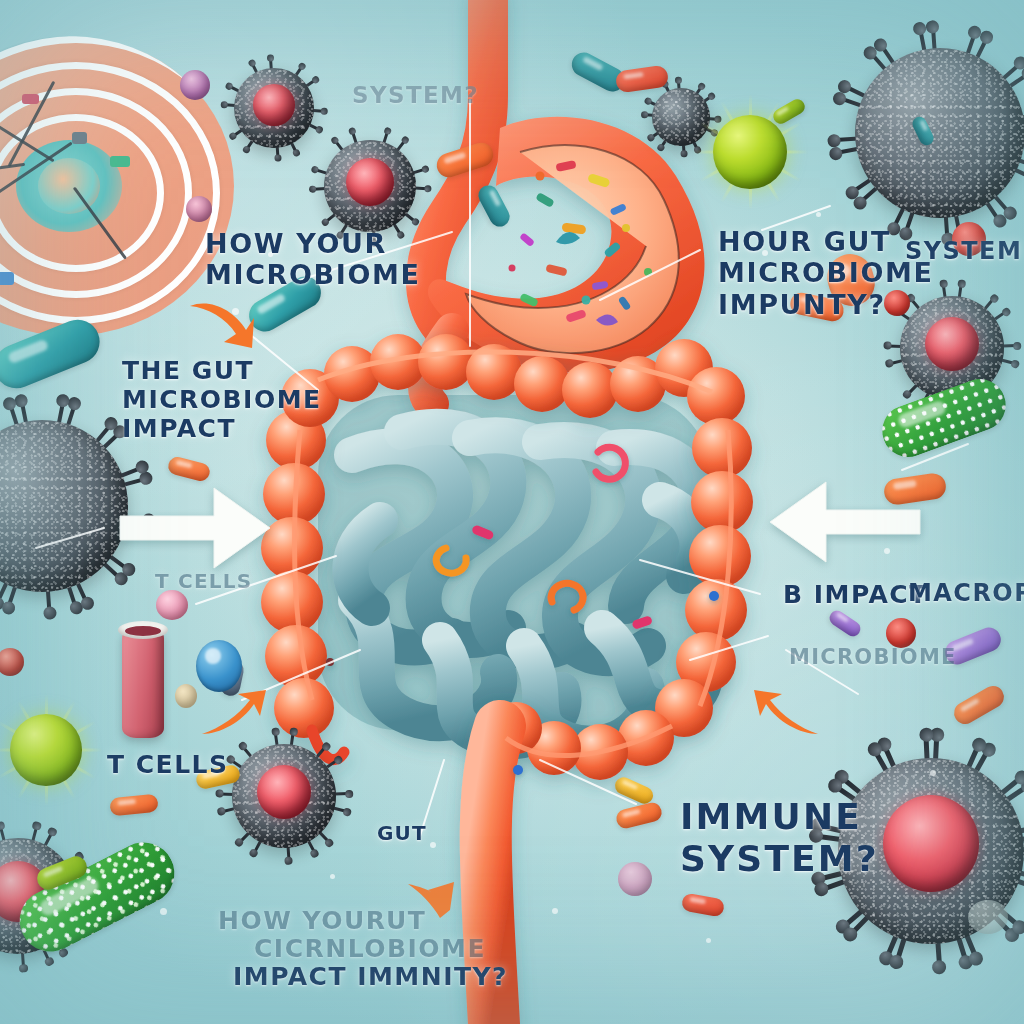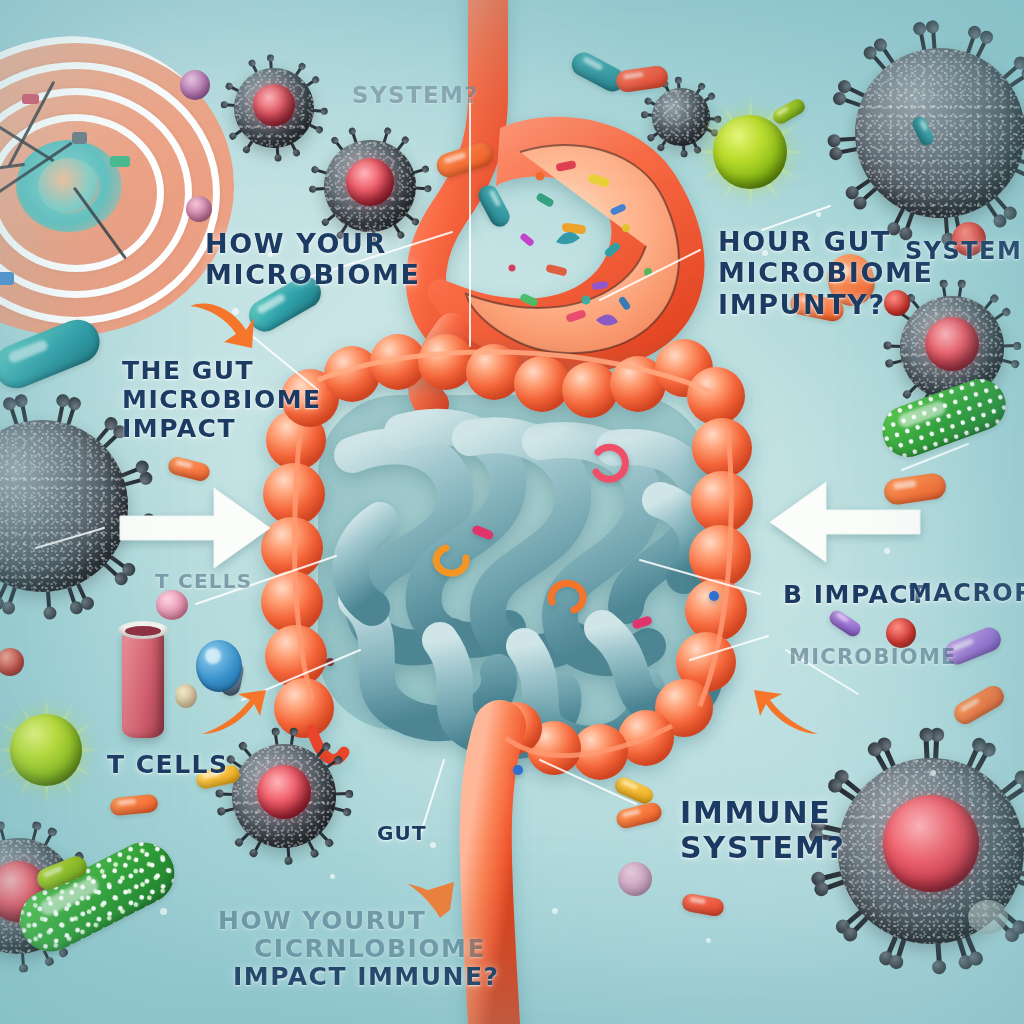--- a/index.html
+++ b/index.html
@@ -769,22 +769,22 @@
       <div class="label" style="left: 718px; top: 226px; font-size: 27px;">HOUR GUT
 MICROBIOME
 IMPUNTY?</div>
       <div class="label" style="left: 905px; top: 238px; font-size: 24px;">SYSTEM</div>
       <div class="label faint" style="left: 155px; top: 570px; font-size: 20px;">T CELLS</div>
       <div class="label" style="left: 107px; top: 750px; font-size: 25px;">T CELLS</div>
       <div class="label" style="left: 783px; top: 580px; font-size: 25px;">B IMPACT</div>
       <div class="label" style="left: 908px; top: 580px; font-size: 24px;">MACROPHI</div>
       <div class="label faint" style="left: 789px; top: 645px; font-size: 21px;">MICROBIOME</div>
       <div class="label" style="left: 377px; top: 822px; font-size: 20px;">GUT</div>
-      <div class="label" style="left: 680px; top: 796px; font-size: 30px;">IMMUNE
+      <div class="label" style="left: 680px; top: 796px; font-size: 36px;">IMMUNE
 SYSTEM?</div>
       <div class="label faint" style="left: 218px; top: 906px; font-size: 25px;">HOW YOUR</div>
       <div class="label faint" style="left: 386px; top: 906px; font-size: 25px;">UT</div>
       <div class="label faint" style="left: 254px; top: 934px; font-size: 25px;">CICRNLOBIOME</div>
-      <div class="label" style="left: 233px; top: 962px; font-size: 25px;">IMPACT IMMUNE?</div>
+      <div class="label" style="left: 233px; top: 962px; font-size: 25px;">IMPACT IMMNITY?</div>
     </div>
 
   <div class="vignette"></div>
 </div>
 
 </body></html>

